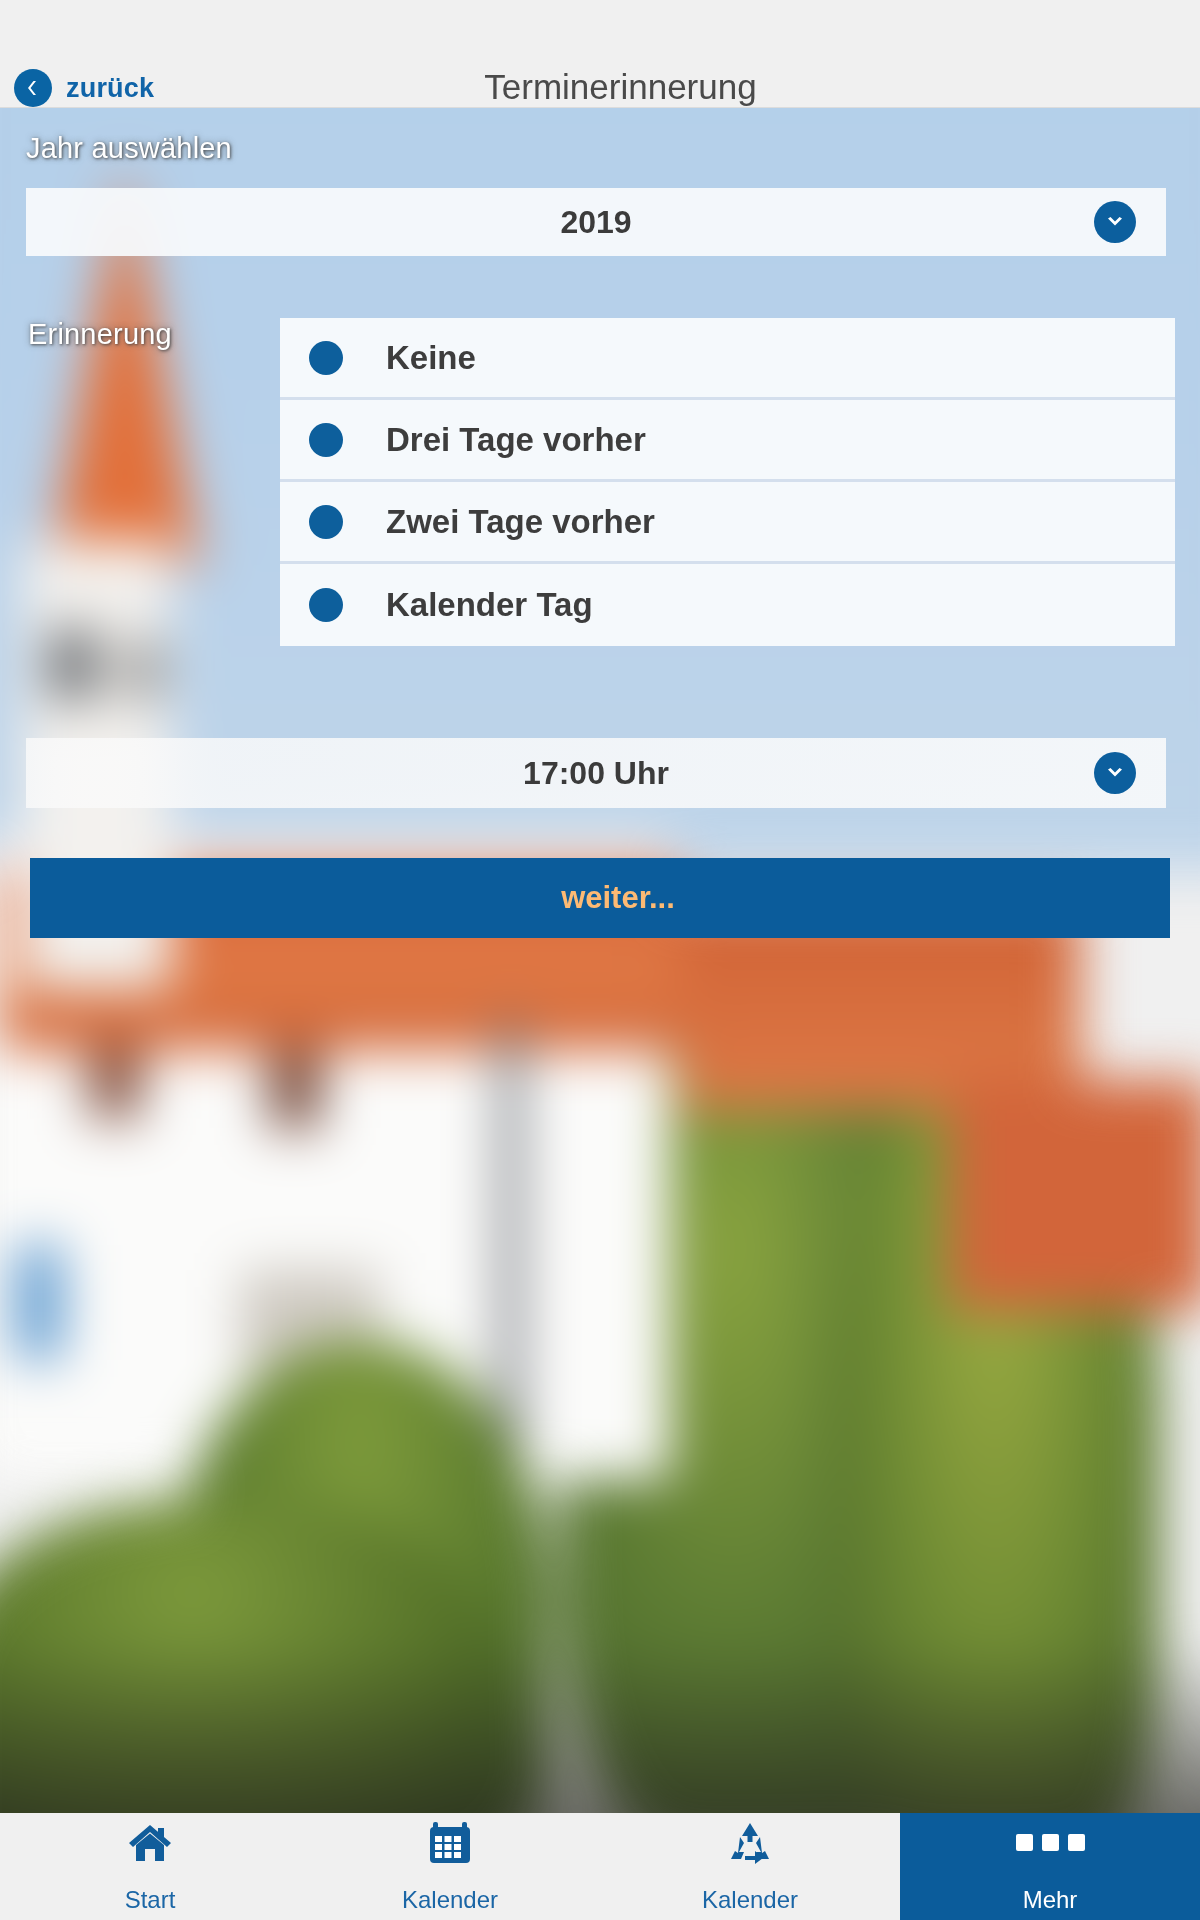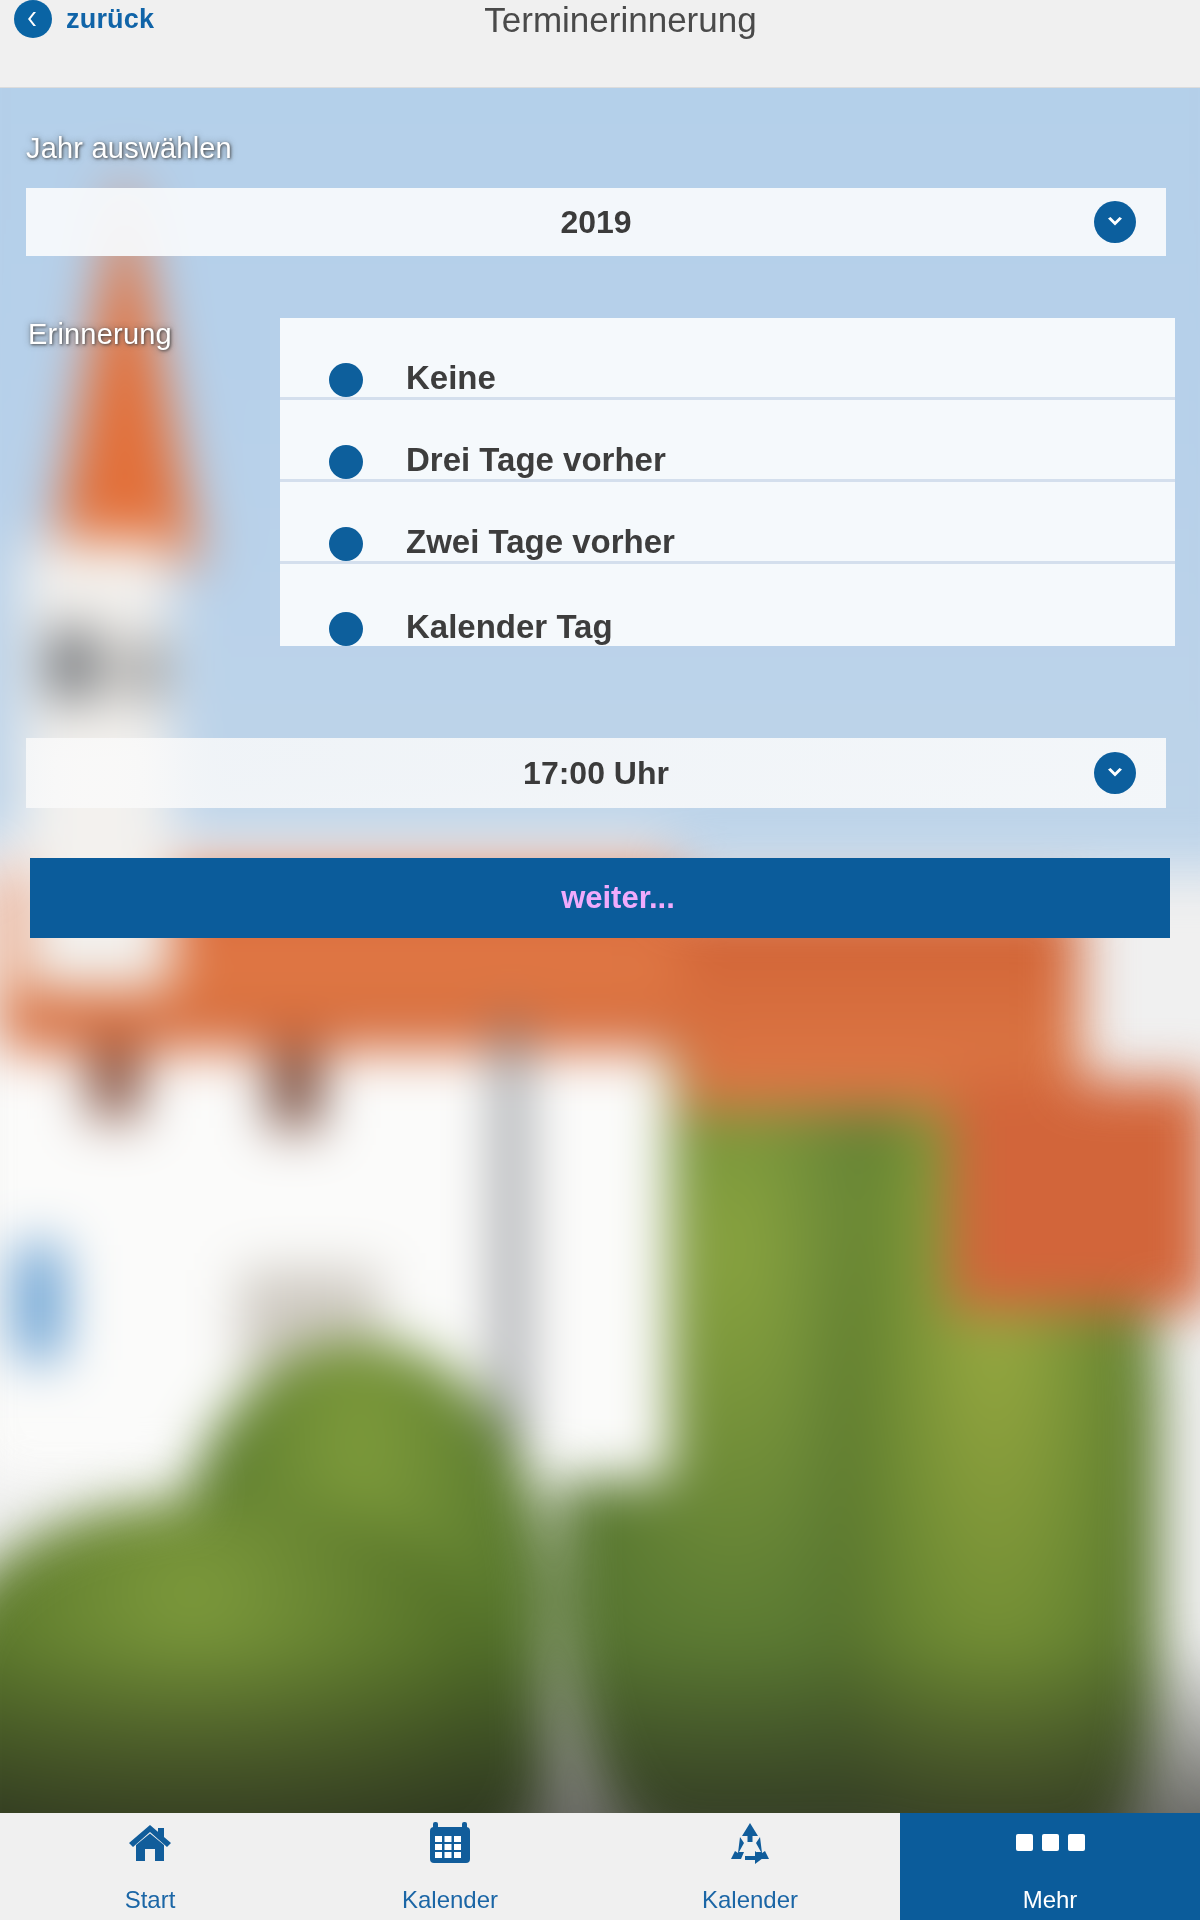--- a/index.html
+++ b/index.html
@@ -135,25 +135,25 @@
   }
   .pole {
     position: absolute; left: 560px; top: 1080px;
     width: 22px; height: 500px;
     background: #6f737a;
   }
 
   
   .header {
     position: absolute; left: 0; top: 0;
-    width: 1200px; height: 88px;
+    width: 1200px; height: 108px;
     background: #f0f0f0;
     z-index: 20;
     display: flex;
-    align-items: flex-start;
+    align-items: flex-end;
     border-bottom: 1px solid #dcdcdc;
   }
   .back-btn {
     position: absolute;
     left: 14px;
     display: flex;
     align-items: center;
     gap: 14px;
     cursor: pointer;
   }
@@ -222,25 +222,25 @@
   }
 
   
   .radio-list {
     position: absolute;
     left: 280px;
     width: 895px;
   }
   .radio-row {
     display: flex;
-    align-items: flex-end;
+    align-items: center;
     height: 82px;
     background: rgba(249,251,253,0.94);
     border-bottom: 3px solid rgba(206,219,234,0.85);
-    padding-left: 49px;
+    padding-left: 29px;
     cursor: pointer;
   }
   .radio-row.selected {
     background: rgba(226,232,240,0.95);
   }
   .radio-row:last-child { border-bottom: none; }
   .radio-dot {
     width: 34px; height: 34px;
     border-radius: 50%;
     background: #0d5f9c;
@@ -263,21 +263,21 @@
     color: #3d3d3d;
   }
 
   
   .primary-btn {
     position: absolute;
     left: 30px;
     width: 1140px;
     height: 80px;
     background: #0b5c9b;
-    color: #f0abfc;
+    color: #fdba74;
     font-size: 31px;
     font-weight: bold;
     display: flex;
     align-items: center;
     justify-content: center;
     border: none;
     cursor: pointer;
     font-family: "Liberation Sans", sans-serif;
     padding-left: 36px;
   }

